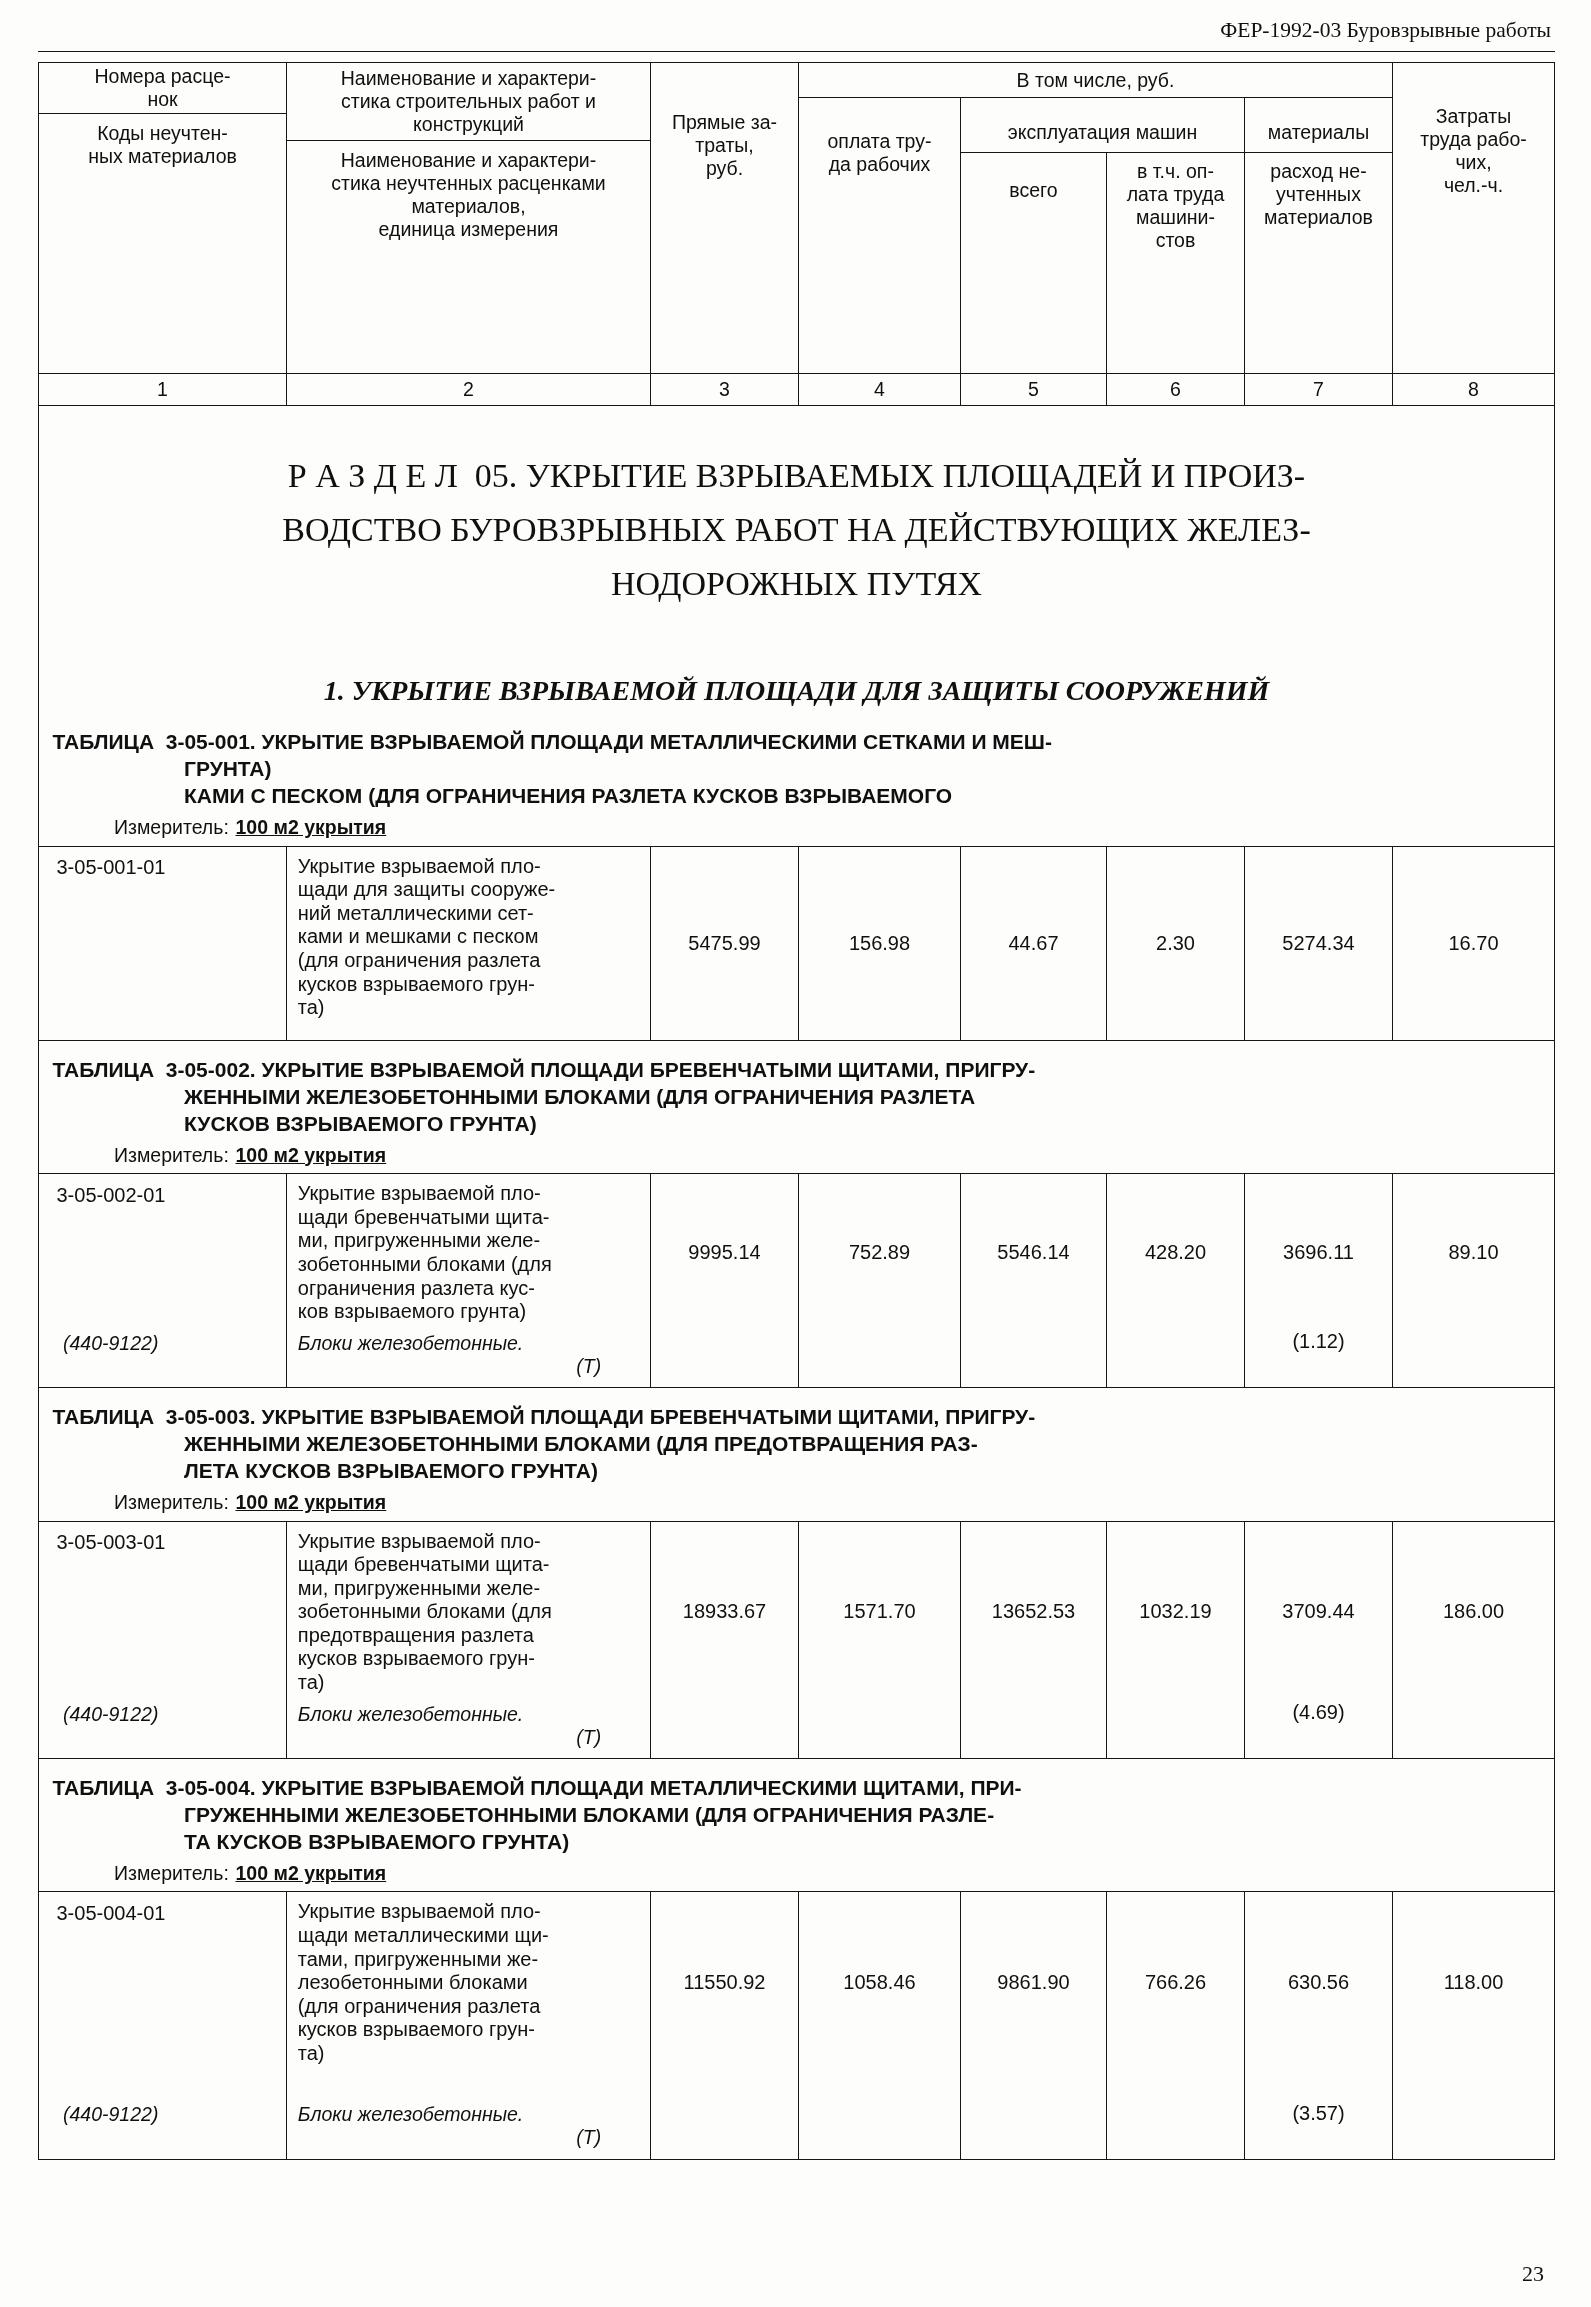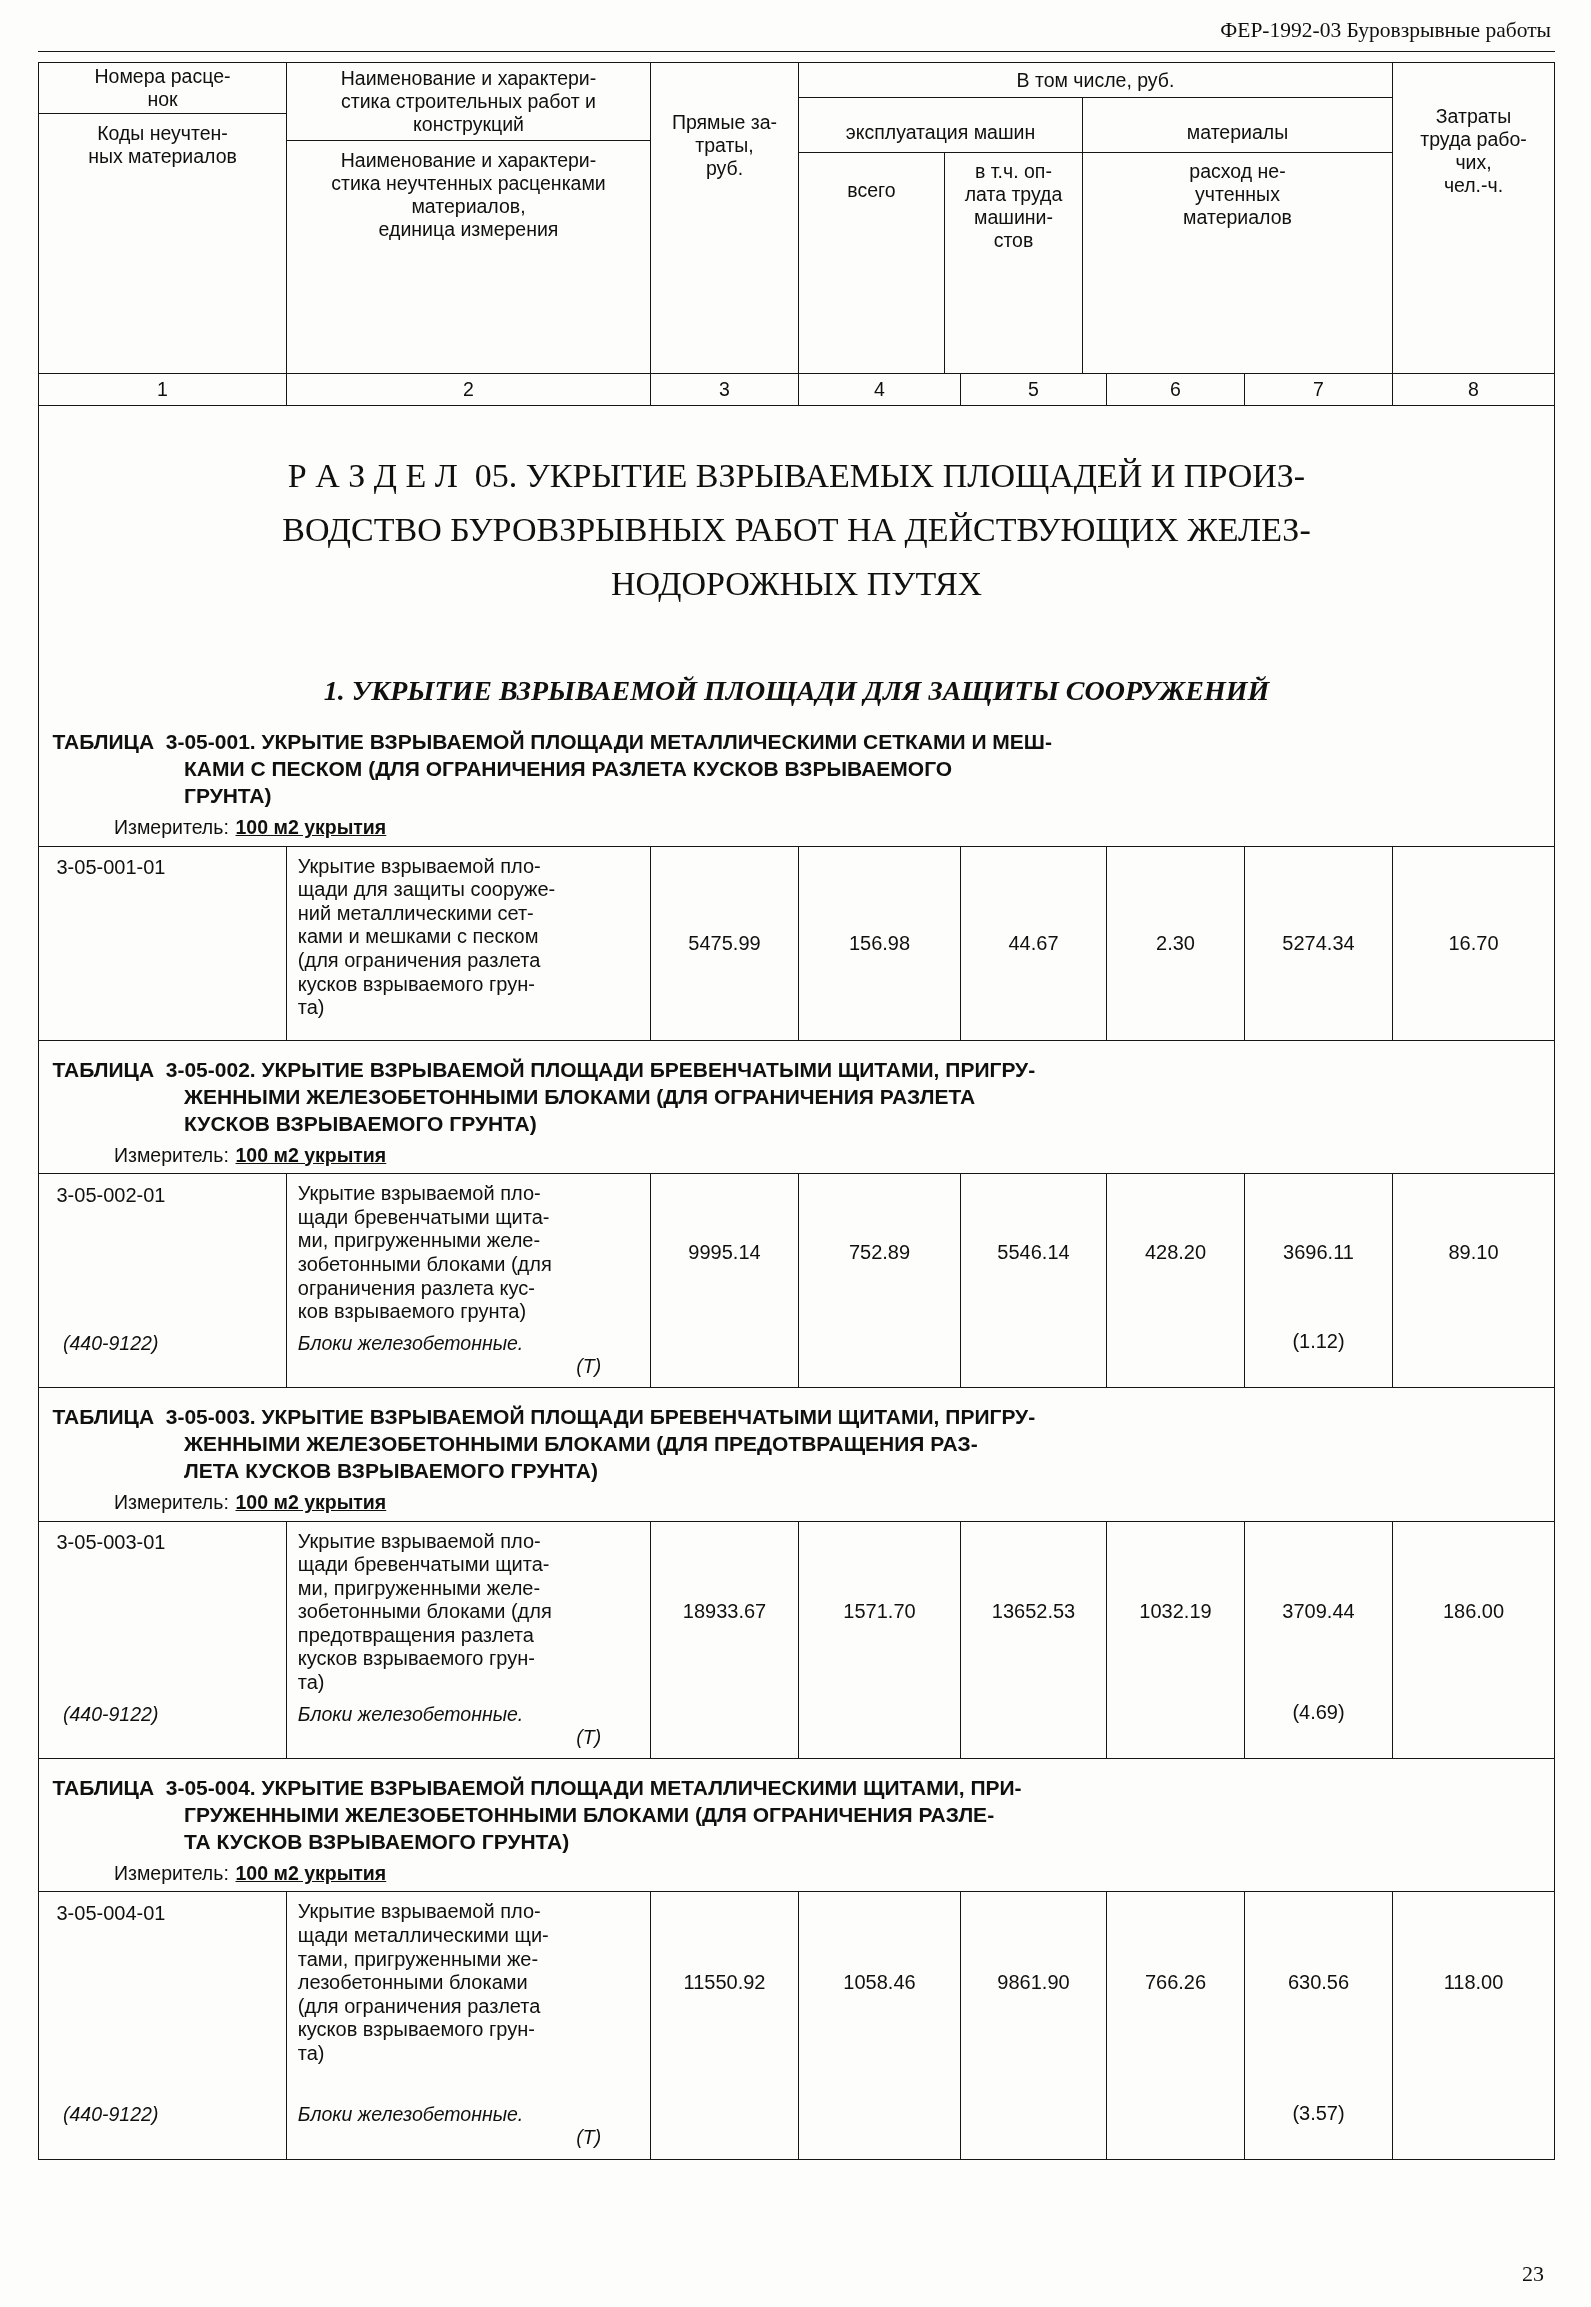--- a/index.html
+++ b/index.html
@@ -129,20 +129,22 @@
 единица измерения</div>
         </div>
         <div class="hcol w3">
           <div class="hcell pt-c3">Прямые за-
 траты,
 руб.</div>
         </div>
         <div class="hgroup">
           <div class="hgroup-top">В том числе, руб.</div>
           <div class="hgroup-body">
+            <div class="hc4">оплата тру-
+да рабочих</div>
             <div class="hsub">
               <div class="hsub-top">эксплуатация машин</div>
               <div class="hsub-body">
                 <div class="hc5">всего</div>
                 <div class="hc6">в т.ч. оп-
 лата труда
 машини-
 стов</div>
               </div>
             </div>
@@ -176,22 +178,22 @@
       <div class="section-title">
         <div>Р А З Д Е Л  05. УКРЫТИЕ ВЗРЫВАЕМЫХ ПЛОЩАДЕЙ И ПРОИЗ-</div>
         <div>ВОДСТВО БУРОВЗРЫВНЫХ РАБОТ НА ДЕЙСТВУЮЩИХ ЖЕЛЕЗ-</div>
         <div>НОДОРОЖНЫХ ПУТЯХ</div>
       </div>
       <div class="subsection">1. УКРЫТИЕ ВЗРЫВАЕМОЙ ПЛОЩАДИ ДЛЯ ЗАЩИТЫ СООРУЖЕНИЙ</div>
 
       <div>
         <div class="tbl-title first-table">
           <div class="tl first">ТАБЛИЦА  3-05-001. УКРЫТИЕ ВЗРЫВАЕМОЙ ПЛОЩАДИ МЕТАЛЛИЧЕСКИМИ СЕТКАМИ И МЕШ-</div>
+          <div class="tl cont">ГРУНТА)</div>
           <div class="tl cont">КАМИ С ПЕСКОМ (ДЛЯ ОГРАНИЧЕНИЯ РАЗЛЕТА КУСКОВ ВЗРЫВАЕМОГО</div>
-          <div class="tl cont">ГРУНТА)</div>
         </div>
         <div class="meter">
           <span class="meter-label">Измеритель:</span><span class="meter-value">100 м2 укрытия</span>
         </div>
         <div class="datarow">
           <div class="cell code">3-05-001-01</div>
           <div class="cell desc">Укрытие взрываемой пло-
 щади для защиты сооруже-
 ний металлическими сет-
 ками и мешками с песком

